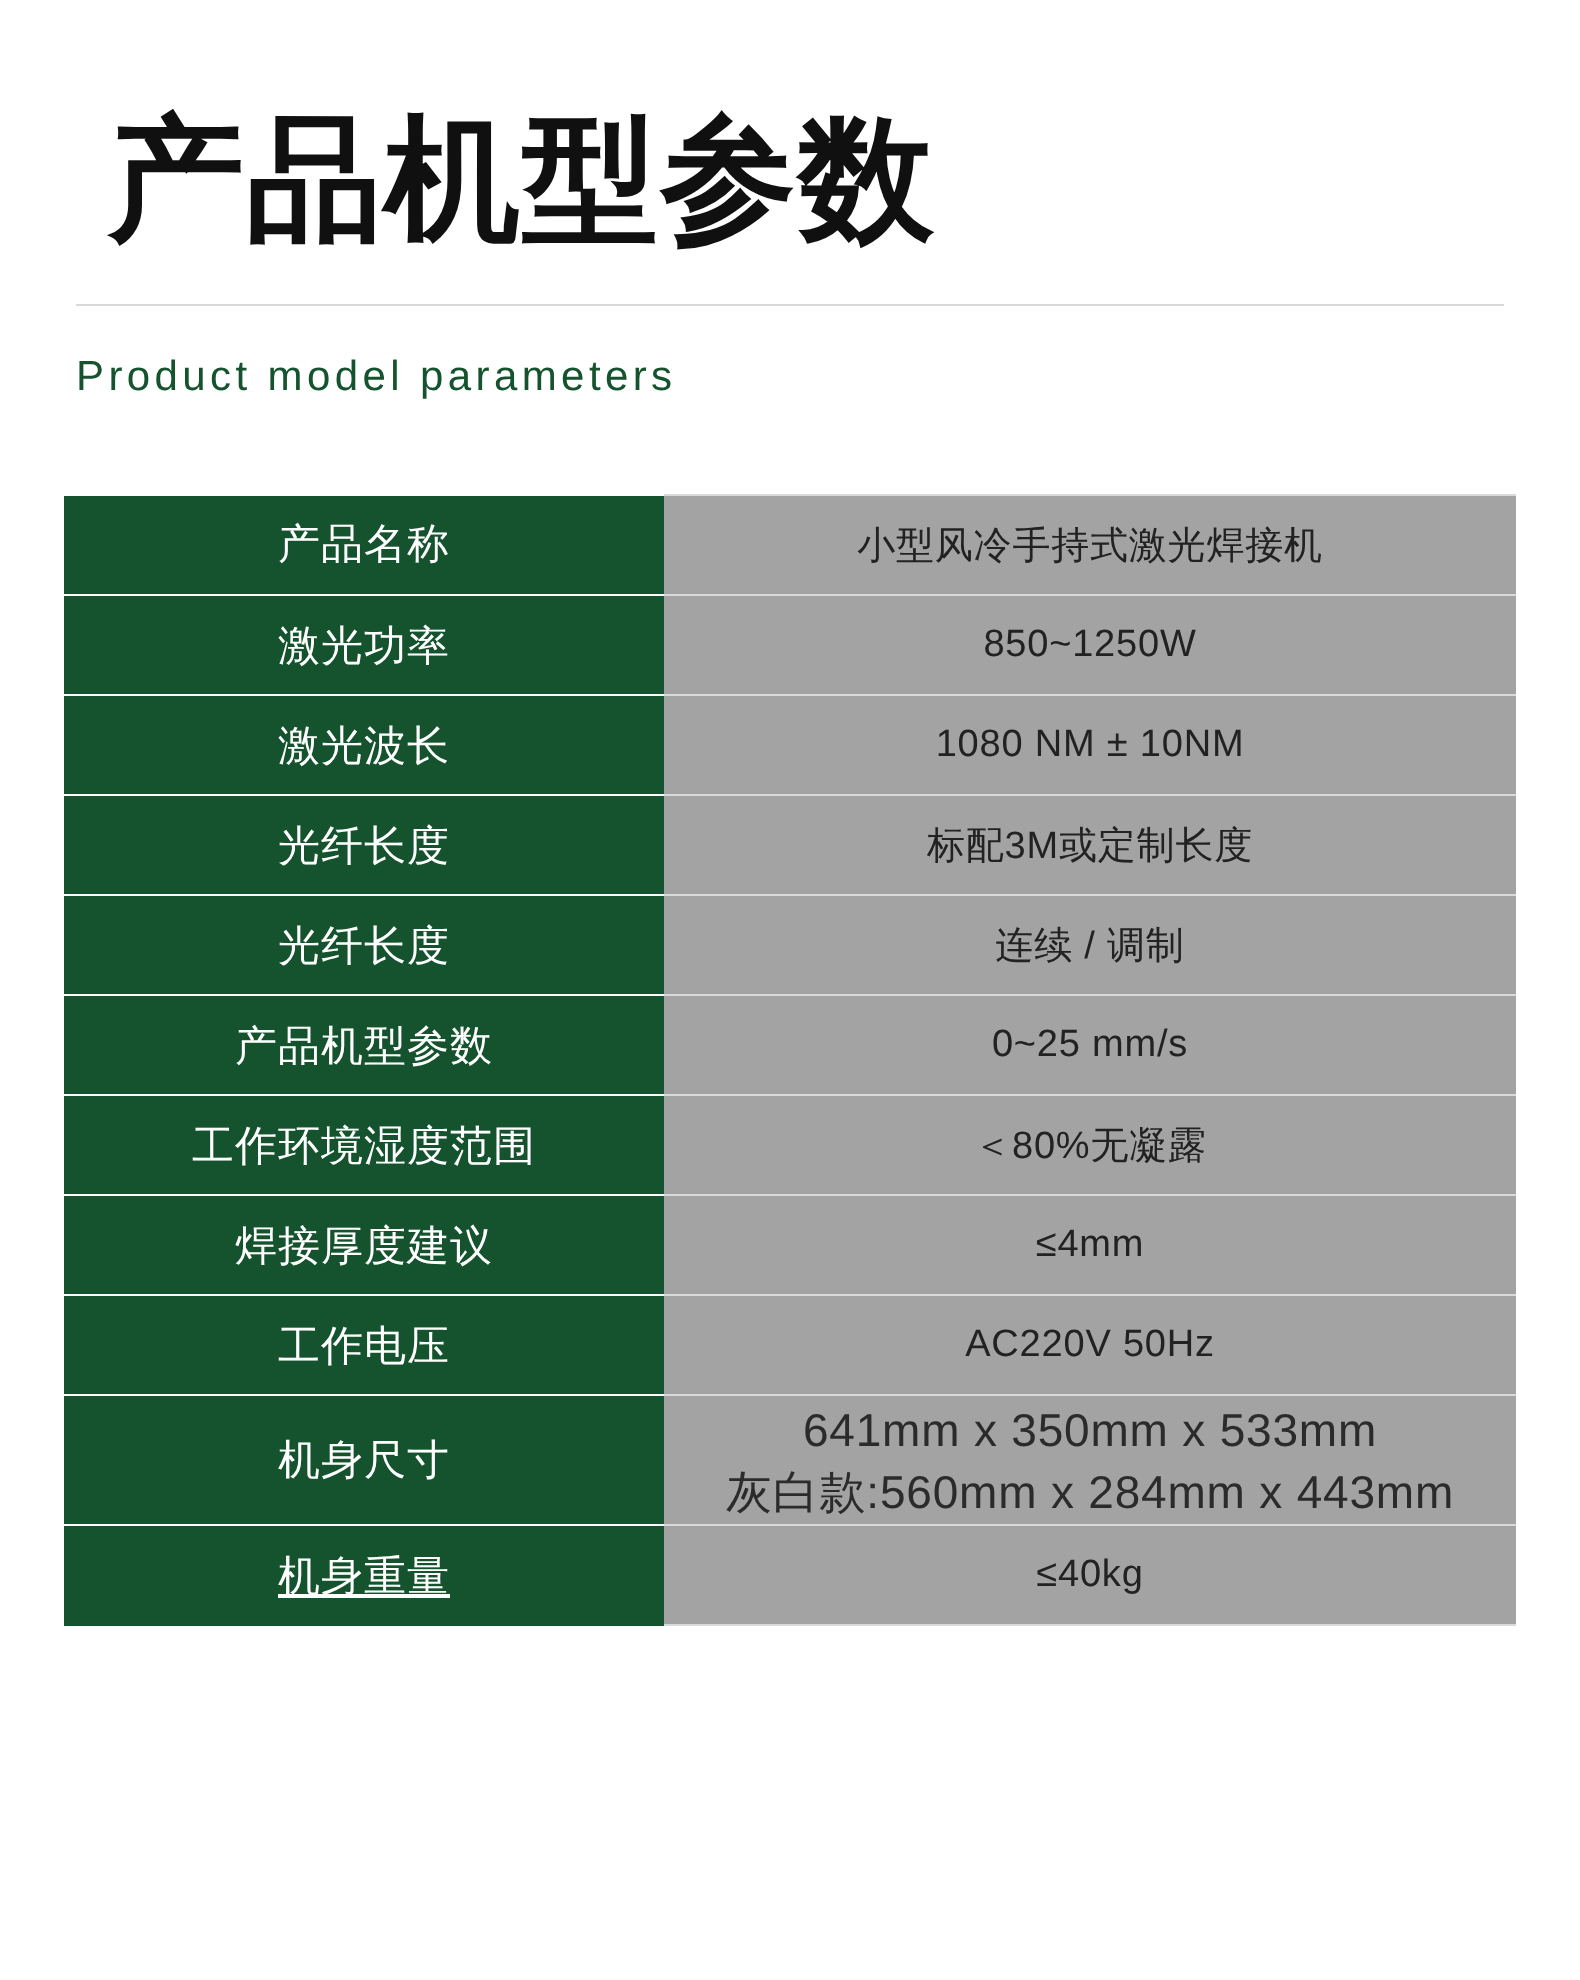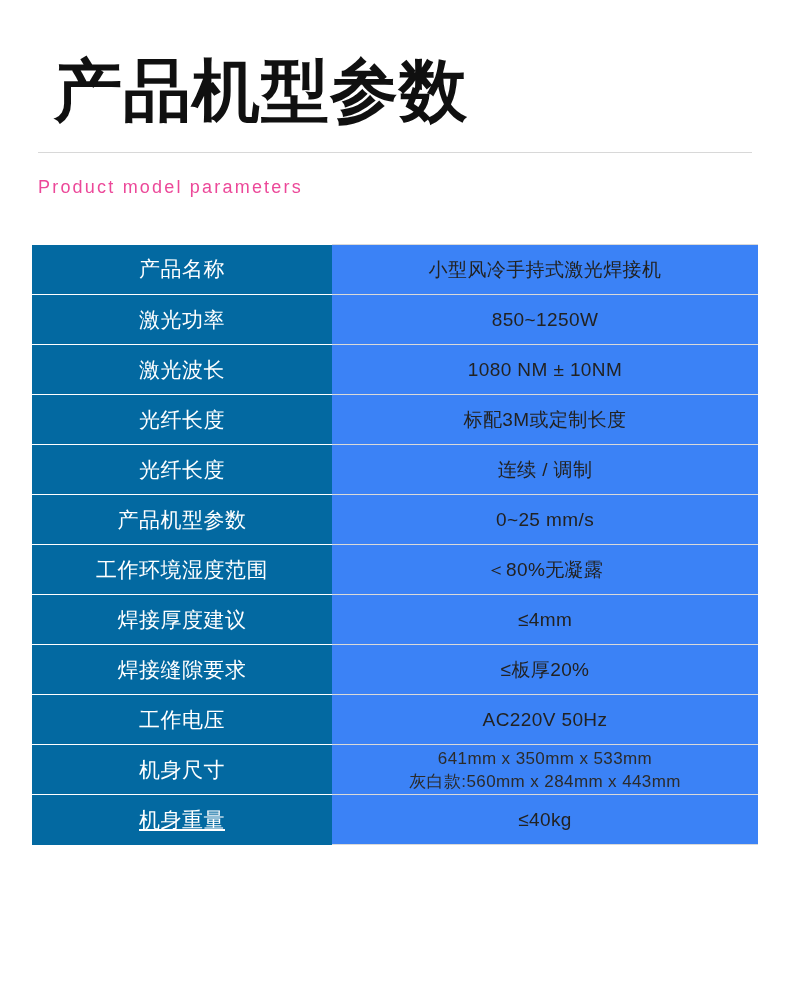--- a/index.html
+++ b/index.html
@@ -32,66 +32,66 @@
     margin: 16px;
     font-family: Liberation Sans, sans-serif;
   }
   .rule {
     margin: 22px 38px 0 38px;
     height: 1px;
     background: #d8d8d8;
   }
   .title-en {
     margin: 24px 0 0 38px;
-    font-size: 18px;
+    font-size: 21px;
     letter-spacing: 2.2px;
-    color: #ec4899;
+    color: #14532d;
     font-weight: 400;
   }
   table.spec {
     margin: 46px 0 0 32px;
     border-collapse: collapse;
     width: 726px;
     table-layout: fixed;
   }
   table.spec tr {
     height: 50px;
   }
   table.spec td {
     padding: 0;
     vertical-align: middle;
     text-align: center;
   }
   td.label {
     width: 300px;
-    background: #0369a1;
+    background: #14532d;
     color: #ffffff;
     font-size: 21px;
     border-bottom: 1px solid #ffffff;
     letter-spacing: 0.5px;
   }
   tr:last-child td.label {
     border-bottom: none;
     text-decoration: underline;
   }
   td.value {
     width: 426px;
-    background: #3b82f6;
+    background: #a3a3a3;
     color: #222222;
     font-size: 19px;
     border-bottom: 1px solid #d9d9d9;
     letter-spacing: 0.4px;
   }
   tr:first-child td.value {
     border-top: 1px solid #d9d9d9;
   }
   td.value .multi {
     display: block;
     line-height: 1.35;
-    font-size: 17px;
+    font-size: 23px;
     color: #2b2b2b;
   }
   td.value .multi.first {
     padding-top: 2px;
   }
 </style>
 </head>
 <body>
 
 <div class="page">
@@ -132,24 +132,20 @@
         </tr>
         <tr>
           <td class="label">工作环境湿度范围</td>
           <td class="value">＜80%无凝露</td>
         </tr>
         <tr>
           <td class="label">焊接厚度建议</td>
           <td class="value">≤4mm</td>
         </tr>
         <tr>
-          <td class="label">焊接缝隙要求</td>
-          <td class="value">≤板厚20%</td>
-        </tr>
-        <tr>
           <td class="label">工作电压</td>
           <td class="value">AC220V 50Hz</td>
         </tr>
         <tr>
           <td class="label">机身尺寸</td>
           <td class="value">
             <span class="multi first">641mm x 350mm x 533mm</span>
             <span class="multi">灰白款:560mm x 284mm x 443mm</span>
           </td>
         </tr>

